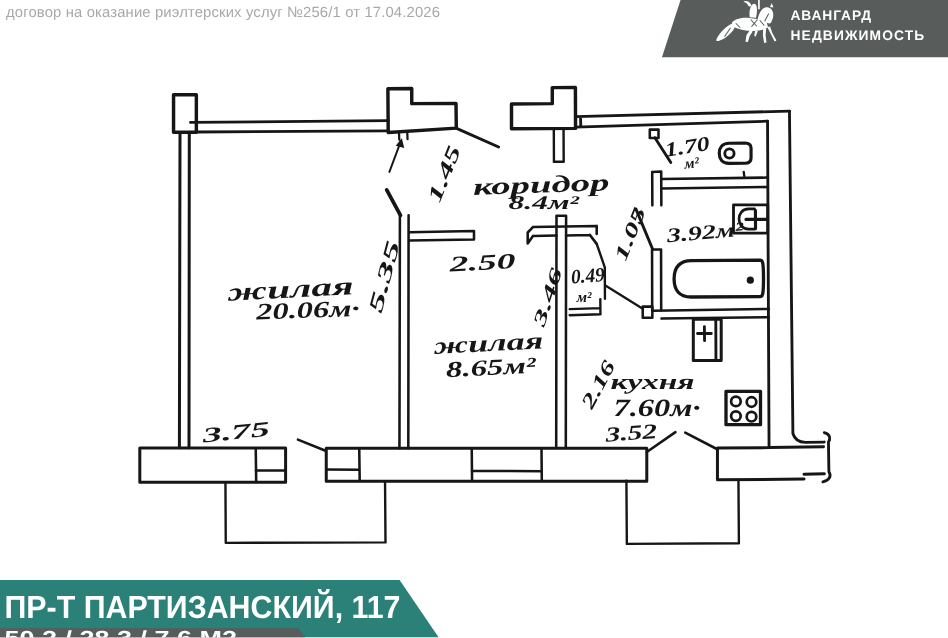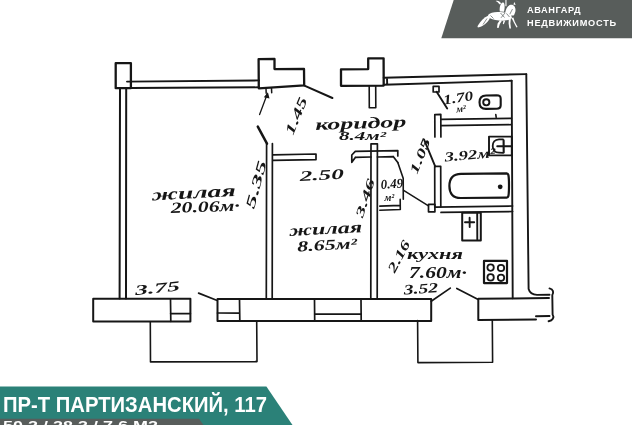--- a/index.html
+++ b/index.html
@@ -4,20 +4,21 @@
 <style>
   html,body{margin:0;padding:0;background:#fff;}
   body{width:632px;height:425px;overflow:hidden;font-family:"Liberation Sans",sans-serif;}
   .page{position:relative;width:632px;height:425px;}
   .hdr{position:absolute;left:4px;top:2.5px;font-size:9.9px;color:#a8a8a8;letter-spacing:0.1px;}
 </style>
 </head>
 <body>
 <div class="page">
 
+  <div class="hdr">договор на оказание риэлтерских услуг №256/1 от 17.04.2026</div>
 
   <svg style="position:absolute;left:0;top:0" width="632" height="45" viewBox="0 0 632 45">
 
     <polygon points="453.7,0 632,0 632,38.2 441.3,38.2" fill="#585d5b"></polygon>
 
     <g fill="#ffffff" stroke="none">
       <path d="M505.4,0 L506.5,0 L506.5,6.2 L505.4,6.2 Z"></path>
       <path d="M488.5,15.5 C484,17.5 480,21.5 477.8,25.8 C477.2,27 477.6,27.7 479,27.3 C483.5,26 487.5,22.5 489.8,18.5 Z"></path>
       <path d="M488,15 C490,12.5 495,11.5 500,12 C504,12.4 508,13 511,14.5 L512,18 C509,20.5 504,21 499,20.5 C494,20 490,18.5 488.5,17.5 Z"></path>
       <path d="M505,13.5 C505.8,9.5 507.2,6.2 509.8,5.1 C511.6,4.4 513.5,4.9 514.6,6.6 C515.7,8.4 515.8,10.8 515,12.8 L514,15.2 C513,16 511.2,15.6 510.2,14.4 Z"></path>

